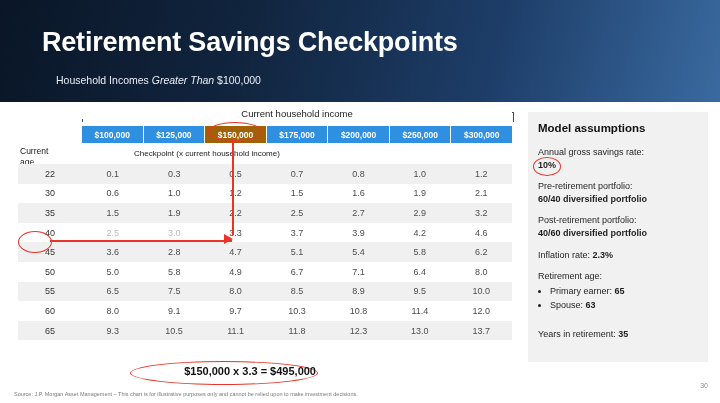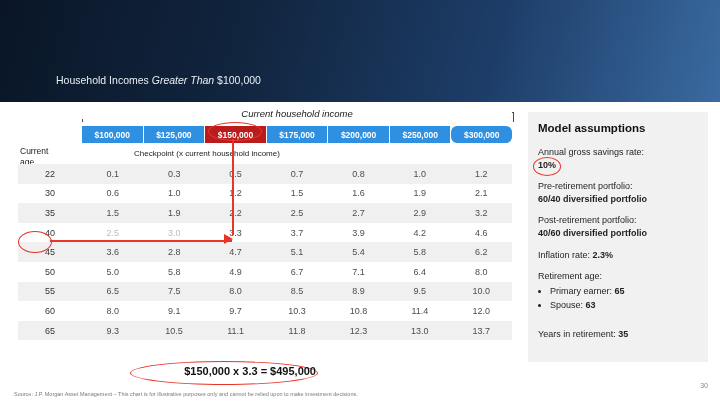--- a/index.html
+++ b/index.html
@@ -82,21 +82,20 @@
     text-align: center;
     font-size: 9.5px;
     color: #1a1a1a;
     background: #fff;
     padding: 0 4px;
     box-sizing: border-box;
   }
   .bracket-label span {
     background: #ffffff;
     padding: 0 6px;
-    font-style: italic;
   }
   .inc-header {
     position: absolute;
     left: 68px;
     top: 18px;
     width: 430px;
     height: 17px;
     display: flex;
   }
   .inc-header .cell {
@@ -104,22 +103,22 @@
     background: #2f8fe0;
     color: #ffffff;
     font-size: 8.5px;
     font-weight: bold;
     display: flex;
     align-items: center;
     justify-content: center;
     border-right: 1px solid #ffffff;
     box-sizing: border-box;
   }
-  .inc-header .cell:last-child { border-right: none; border-radius: 6px; }
-  .inc-header .cell.hl { background: #b91c1c; }
+  .inc-header .cell:last-child { border-right: none; }
+  .inc-header .cell.hl { background: #a16207; }
 
   .checkpoint-note {
     position: absolute;
     left: 120px;
     top: 41px;
     font-size: 8px;
     color: #1a1a1a;
     white-space: nowrap;
   }
   .current-age-label {
@@ -272,20 +271,21 @@
     background: #ffffff;
   }
 </style>
 </head>
 <body>
 
 <div class="slide">
 
   <div class="header">
     <div class="header-grad"></div>
+    <div class="header-title">Retirement Savings Checkpoints</div>
     <div class="header-sub"><span>Household Incomes </span><i>Greater Than</i><span> $100,000</span></div>
   </div>
 
   <div class="table-area">
     <div class="bracket"></div>
     <div class="bracket-label"><span>Current household income</span></div>
 
     <div class="inc-header" id="income-header">
         <div class="cell">$100,000</div>
         <div class="cell">$125,000</div>

